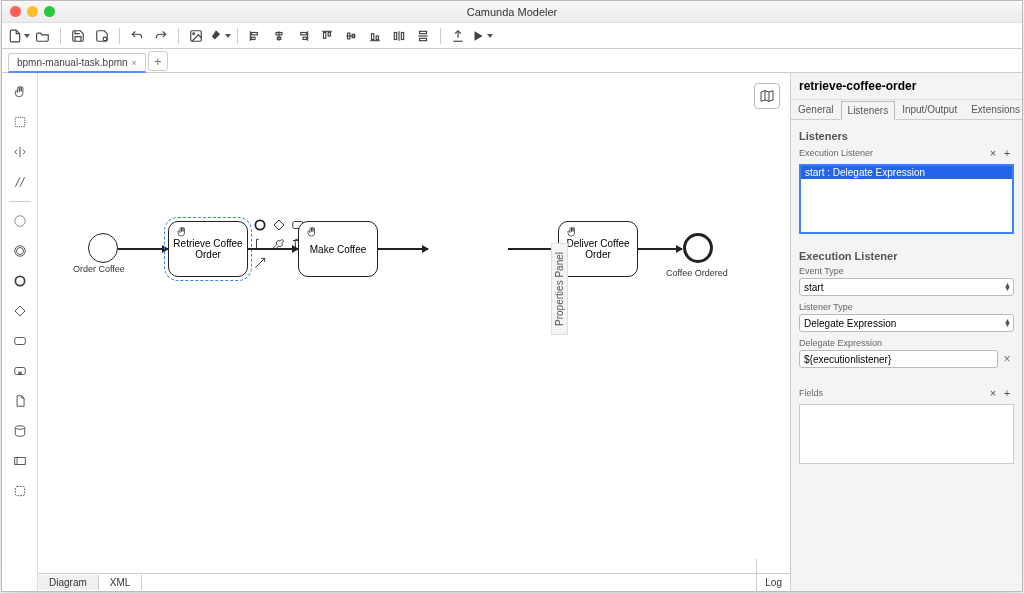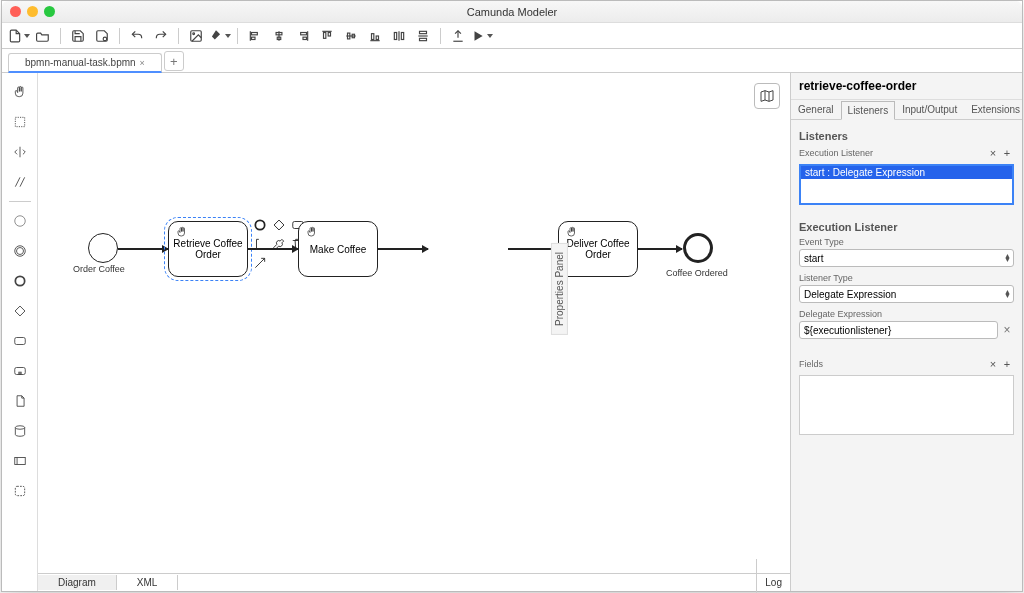--- a/index.html
+++ b/index.html
@@ -12,52 +12,52 @@
   .tl.red{background:#ff5f57;} .tl.yellow{background:#febc2e;} .tl.green{background:#28c840;}
   .titlebar .title{font-size:11px; color:#333;}
 
   .toolbar{ height:26px; border-bottom:1px solid #ccc; display:flex; align-items:center; padding:0 6px; gap:2px;}
   .tbtn{ width:22px; height:20px; display:flex; align-items:center; justify-content:center; border-radius:3px;}
   .tsep{ width:1px; height:16px; background:#ccc; margin:0 4px;}
   .icon{ width:14px; height:14px; display:block; color:#444;}
   .dropdown-arrow{ width:0;height:0;border-left:3px solid transparent;border-right:3px solid transparent;border-top:4px solid #555; margin-left:2px;}
 
   .tabstrip{ height:24px; background:#fff; border-bottom:1px solid #ccc; display:flex; align-items:flex-end; padding-left:6px; gap:2px;}
-  .file-tab{ font-size:10px; color:#444; padding:3px 16px; border:1px solid #ccc; border-bottom:none; border-radius:3px 3px 0 0; background:#fff; display:flex; align-items:center; gap:4px; position:relative; top:1px;}
+  .file-tab{ font-size:10px; color:#444; padding:3px 8px; border:1px solid #ccc; border-bottom:none; border-radius:3px 3px 0 0; background:#fff; display:flex; align-items:center; gap:4px; position:relative; top:1px;}
   .file-tab.active{border-bottom:2px solid #4f8fff; background:#fff;}
   .file-tab .x{font-size:9px;color:#888;}
   .new-tab{ width:20px; height:20px; display:flex; align-items:center; justify-content:center; font-size:13px; color:#777; border:1px solid #ccc; border-radius:3px; position:relative; top:-1px;}
 
   .body{ flex:1; display:flex; min-height:0;}
   .palette{ width:36px; border-right:1px solid #ddd; display:flex; flex-direction:column; align-items:center; padding-top:8px; gap:8px;}
   .pbtn{ width:22px; height:22px; display:flex; align-items:center; justify-content:center;}
 
   .canvas-wrap{ flex:1; position:relative; display:flex; flex-direction:column;}
   .canvas{ flex:1; position:relative; overflow:hidden;}
   .minimap-btn{ position:absolute; right:10px; top:10px; width:26px; height:26px; border:1px solid #bbb; border-radius:4px; display:flex; align-items:center; justify-content:center; background:#fff;}
 
   .props-label{ position:absolute; right:239px; top:170px; transform:rotate(-90deg); transform-origin:right top; font-size:10px; color:#555; background:#f4f4f4; border:1px solid #ddd; padding:2px 8px;}
 
   .footer{ height:18px; border-top:1px solid #ccc; display:flex; align-items:center; font-size:10px;}
-  .footer .ftab{ padding:2px 20px; border-right:1px solid #ccc; color:#333;}
+  .footer .ftab{ padding:2px 11px; border-right:1px solid #ccc; color:#333;}
   .footer .ftab.active{background:#f0f0f0;}
   .footer .spacer{flex:1;}
   .footer .log{padding:18px 8px; border-left:1px solid #ccc; color:#333;}
 
   .panel{ width:232px; background:#f4f4f4; border-left:1px solid #ccc; display:flex; flex-direction:column; font-size:11px;}
   .panel h3{ font-size:12px; font-weight:bold; padding:6px 8px; border-bottom:1px solid #ddd;}
   .ptabs{ display:flex; border-bottom:1px solid #ccc; background:#f4f4f4;}
   .ptab{ padding:3px 6px; font-size:10px; color:#555; border:1px solid transparent; }
   .ptab.active{ border:1px solid #bbb; border-bottom:1px solid #f4f4f4; background:#f4f4f4; position:relative; top:1px;}
   .section{ padding:6px 8px;}
   .section-title{ font-weight:bold; font-size:11px; color:#555; margin:4px 0;}
   .listrow{ display:flex; align-items:center; margin-bottom:4px;}
   .listrow .lbl{ font-size:9px; color:#666; flex:1;}
   .tinybtn{ width:14px;height:14px; display:flex;align-items:center;justify-content:center; font-size:11px; color:#555; }
-  .listbox{ border:2px solid #3b82f6; background:#fff; height:41px; overflow:auto;}
+  .listbox{ border:2px solid #3b82f6; background:#fff; height:70px; overflow:auto;}
   .listbox .item{ background:#2563eb; color:#fff; padding:1px 4px; font-size:10px;}
   .formrow{ margin-bottom:6px;}
   .formrow label{ display:block; font-size:9px; color:#666; margin-bottom:2px;}
   .formrow .ctrl{ display:flex; align-items:center; gap:2px;}
   .select, .textinput{ flex:1; height:18px; border:1px solid #bbb; border-radius:3px; background:#fff; font-size:10px; padding:0 4px;}
   .select{ display:flex; align-items:center; justify-content:space-between; padding-right:2px;}
   .select .arrows{ display:flex; flex-direction:column; line-height:4px; font-size:7px; color:#555;}
   .clrbtn{ font-size:12px; color:#777; width:14px; text-align:center;}
   .fields-box{ border:1px solid #ccc; background:#fff; height:60px;}
 

